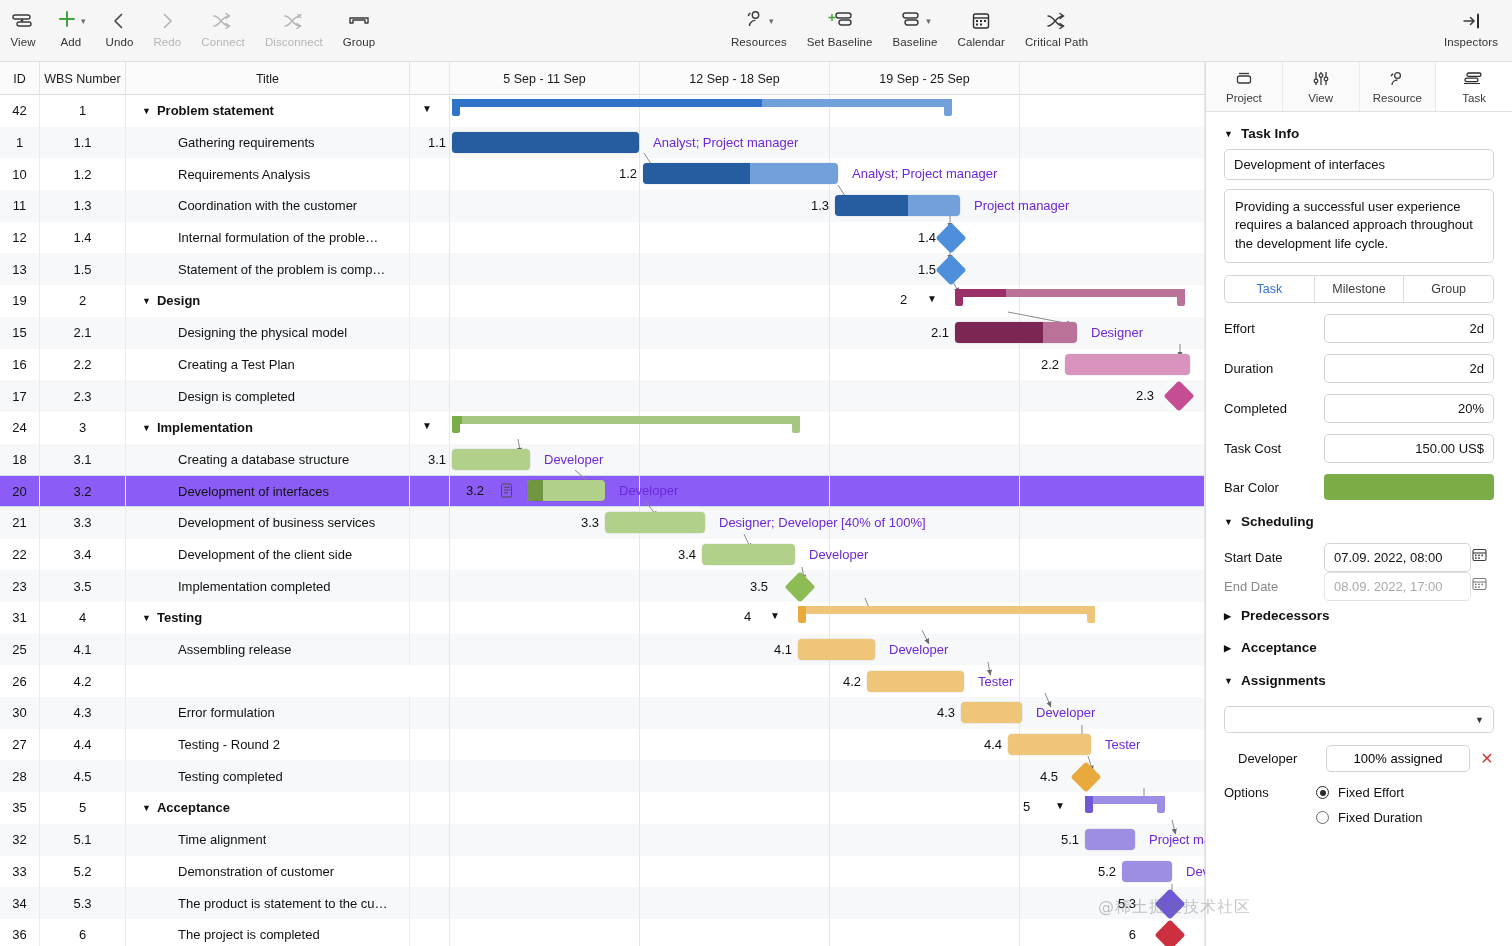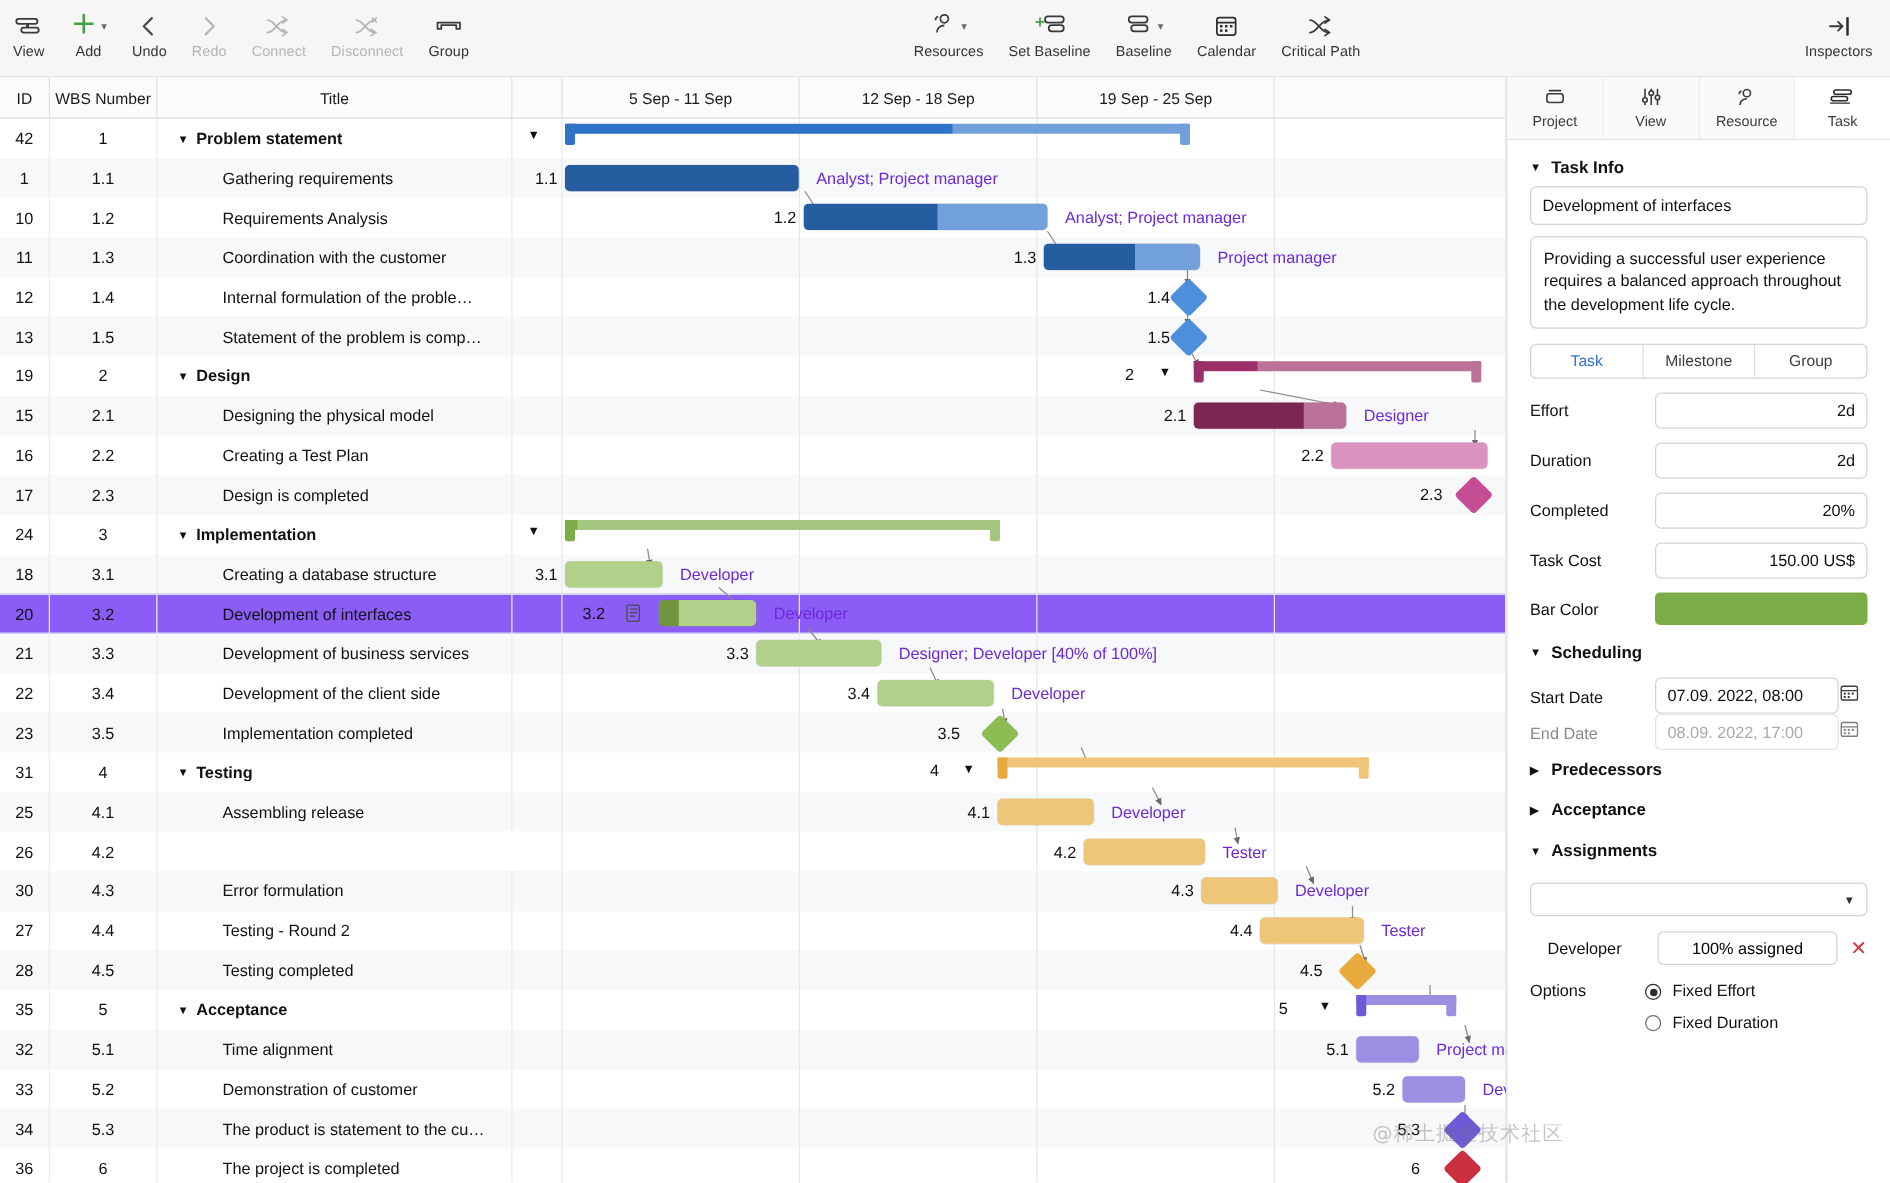--- a/index.html
+++ b/index.html
@@ -199,21 +199,21 @@
     margin-top: 10px; position:relative;
   }
   .selbox .caret { position:absolute; right:9px; top:50%; transform:translateY(-50%); font-size:9px; color:#333;}
   .assignrow { display:flex; align-items:center; margin-top:12px; gap:10px;}
   .assignrow .nm { width: 92px; font-size:13px; color:#111; text-align:left; padding-left:14px;}
   .assignrow .pct { flex:1; border:1px solid #d4d4d4; border-radius:5px; padding:5px 9px; font-size:13px; text-align:center;}
   .assignrow .xbtn { color:#d33a3a; font-size:16px; width:14px; text-align:center;}
   .optrow { display:flex; margin-top:13px; }
   .optrow .flabel { width: 92px; }
   .opts { flex:1; }
-  .opt { display:flex; align-items:flex-end; gap:9px; font-size:13px; color:#111; margin-bottom:10px;}
+  .opt { display:flex; align-items:center; gap:9px; font-size:13px; color:#111; margin-bottom:10px;}
   .radio { width:13px; height:13px; border-radius:50%; border:1px solid #6c6c6c; position:relative; flex:none;}
   .radio.on { border-color:#2d2d2d; }
   .radio.on::after { content:''; position:absolute; inset:2.5px; border-radius:50%; background:#2d2d2d;}
 
   #watermark {
     position: absolute; left: 1098px; top: 897px;
     font-size: 16px; color: rgba(120,120,120,.42);
     letter-spacing: 1px; pointer-events:none; white-space:nowrap;
     font-family: "DejaVu Sans", sans-serif;
   }

